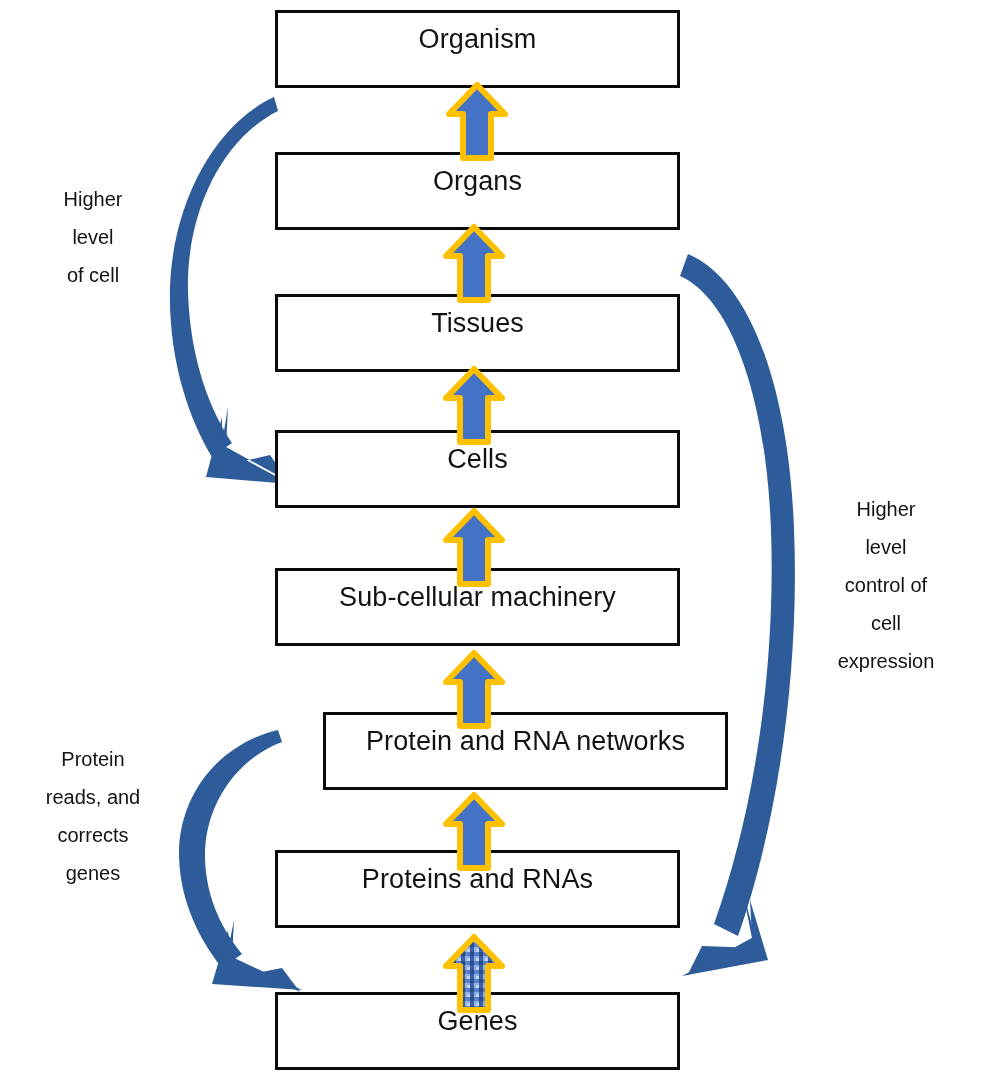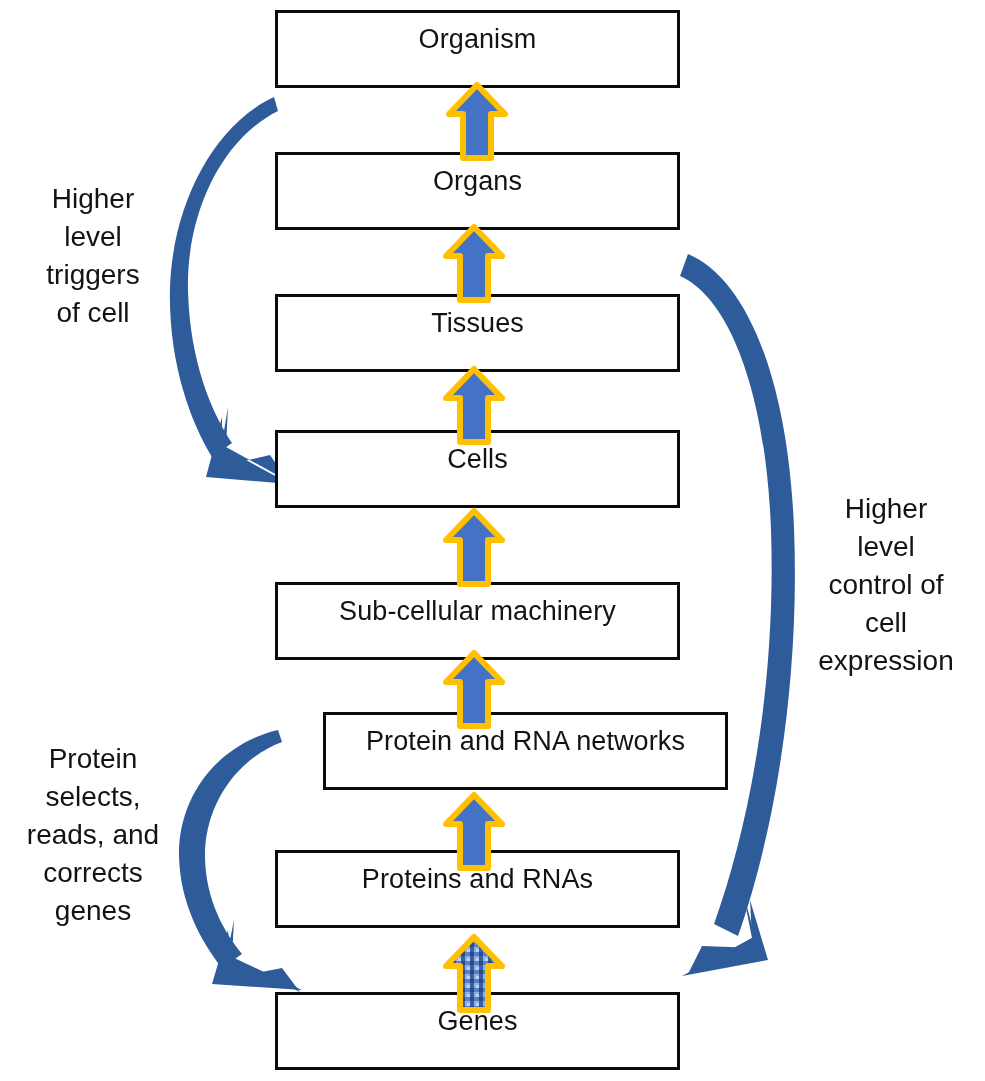--- a/index.html
+++ b/index.html
@@ -25,21 +25,21 @@
   
   .varrow{position:absolute;width:62px;height:80px;z-index:6;}
   .varrow svg{display:block;width:62px;height:80px;overflow:visible;}
 
   
   .swoosh{position:absolute;z-index:2;}
   .swoosh svg{display:block;overflow:visible;}
 
   
   .caption{
-    position:absolute;text-align:center;font-size:28px;line-height:38px;
+    position:absolute;text-align:center;font-size:20px;line-height:38px;
     color:#131313;z-index:4;
   }
   #caption-left-top{left:8px;top:180px;width:170px;}
   #caption-left-bottom{left:4px;top:740px;width:178px;}
   #caption-right{left:800px;top:490px;width:172px;}
 </style>
 </head>
 <body>
 
 <div id="stage">
@@ -143,46 +143,44 @@
   </div>
 
   <div class="box" id="box-tissues" style="top:294px;">
     <div class="label">Tissues</div>
   </div>
 
   <div class="box" id="box-cells" style="top:430px;">
     <div class="label">Cells</div>
   </div>
 
-  <div class="box" id="box-subcellular" style="top:582px;padding-left:32px;">
+  <div class="box" id="box-subcellular" style="top:568px;padding-left:32px;">
     <div class="label">Sub-cellular machinery</div>
   </div>
 
   <div class="box" id="box-networks" style="top:712px;margin-left:48px;">
     <div class="label">Protein and RNA networks</div>
   </div>
 
   <div class="box" id="box-proteins" style="top:850px;padding-left:33px;">
     <div class="label">Proteins and RNAs</div>
   </div>
 
   <div class="box" id="box-genes" style="top:992px;">
     <div class="label">Genes</div>
   </div>
 
   <div class="caption" id="caption-left-top">
     <div>Higher</div>
     <div>level</div>
-    <div>triggers</div>
     <div>of cell</div>
   </div>
 
   <div class="caption" id="caption-left-bottom">
     <div>Protein</div>
-    <div>selects,</div>
     <div>reads, and</div>
     <div>corrects</div>
     <div>genes</div>
   </div>
 
   <div class="caption" id="caption-right">
     <div>Higher</div>
     <div>level</div>
     <div>control of</div>
     <div>cell</div>

